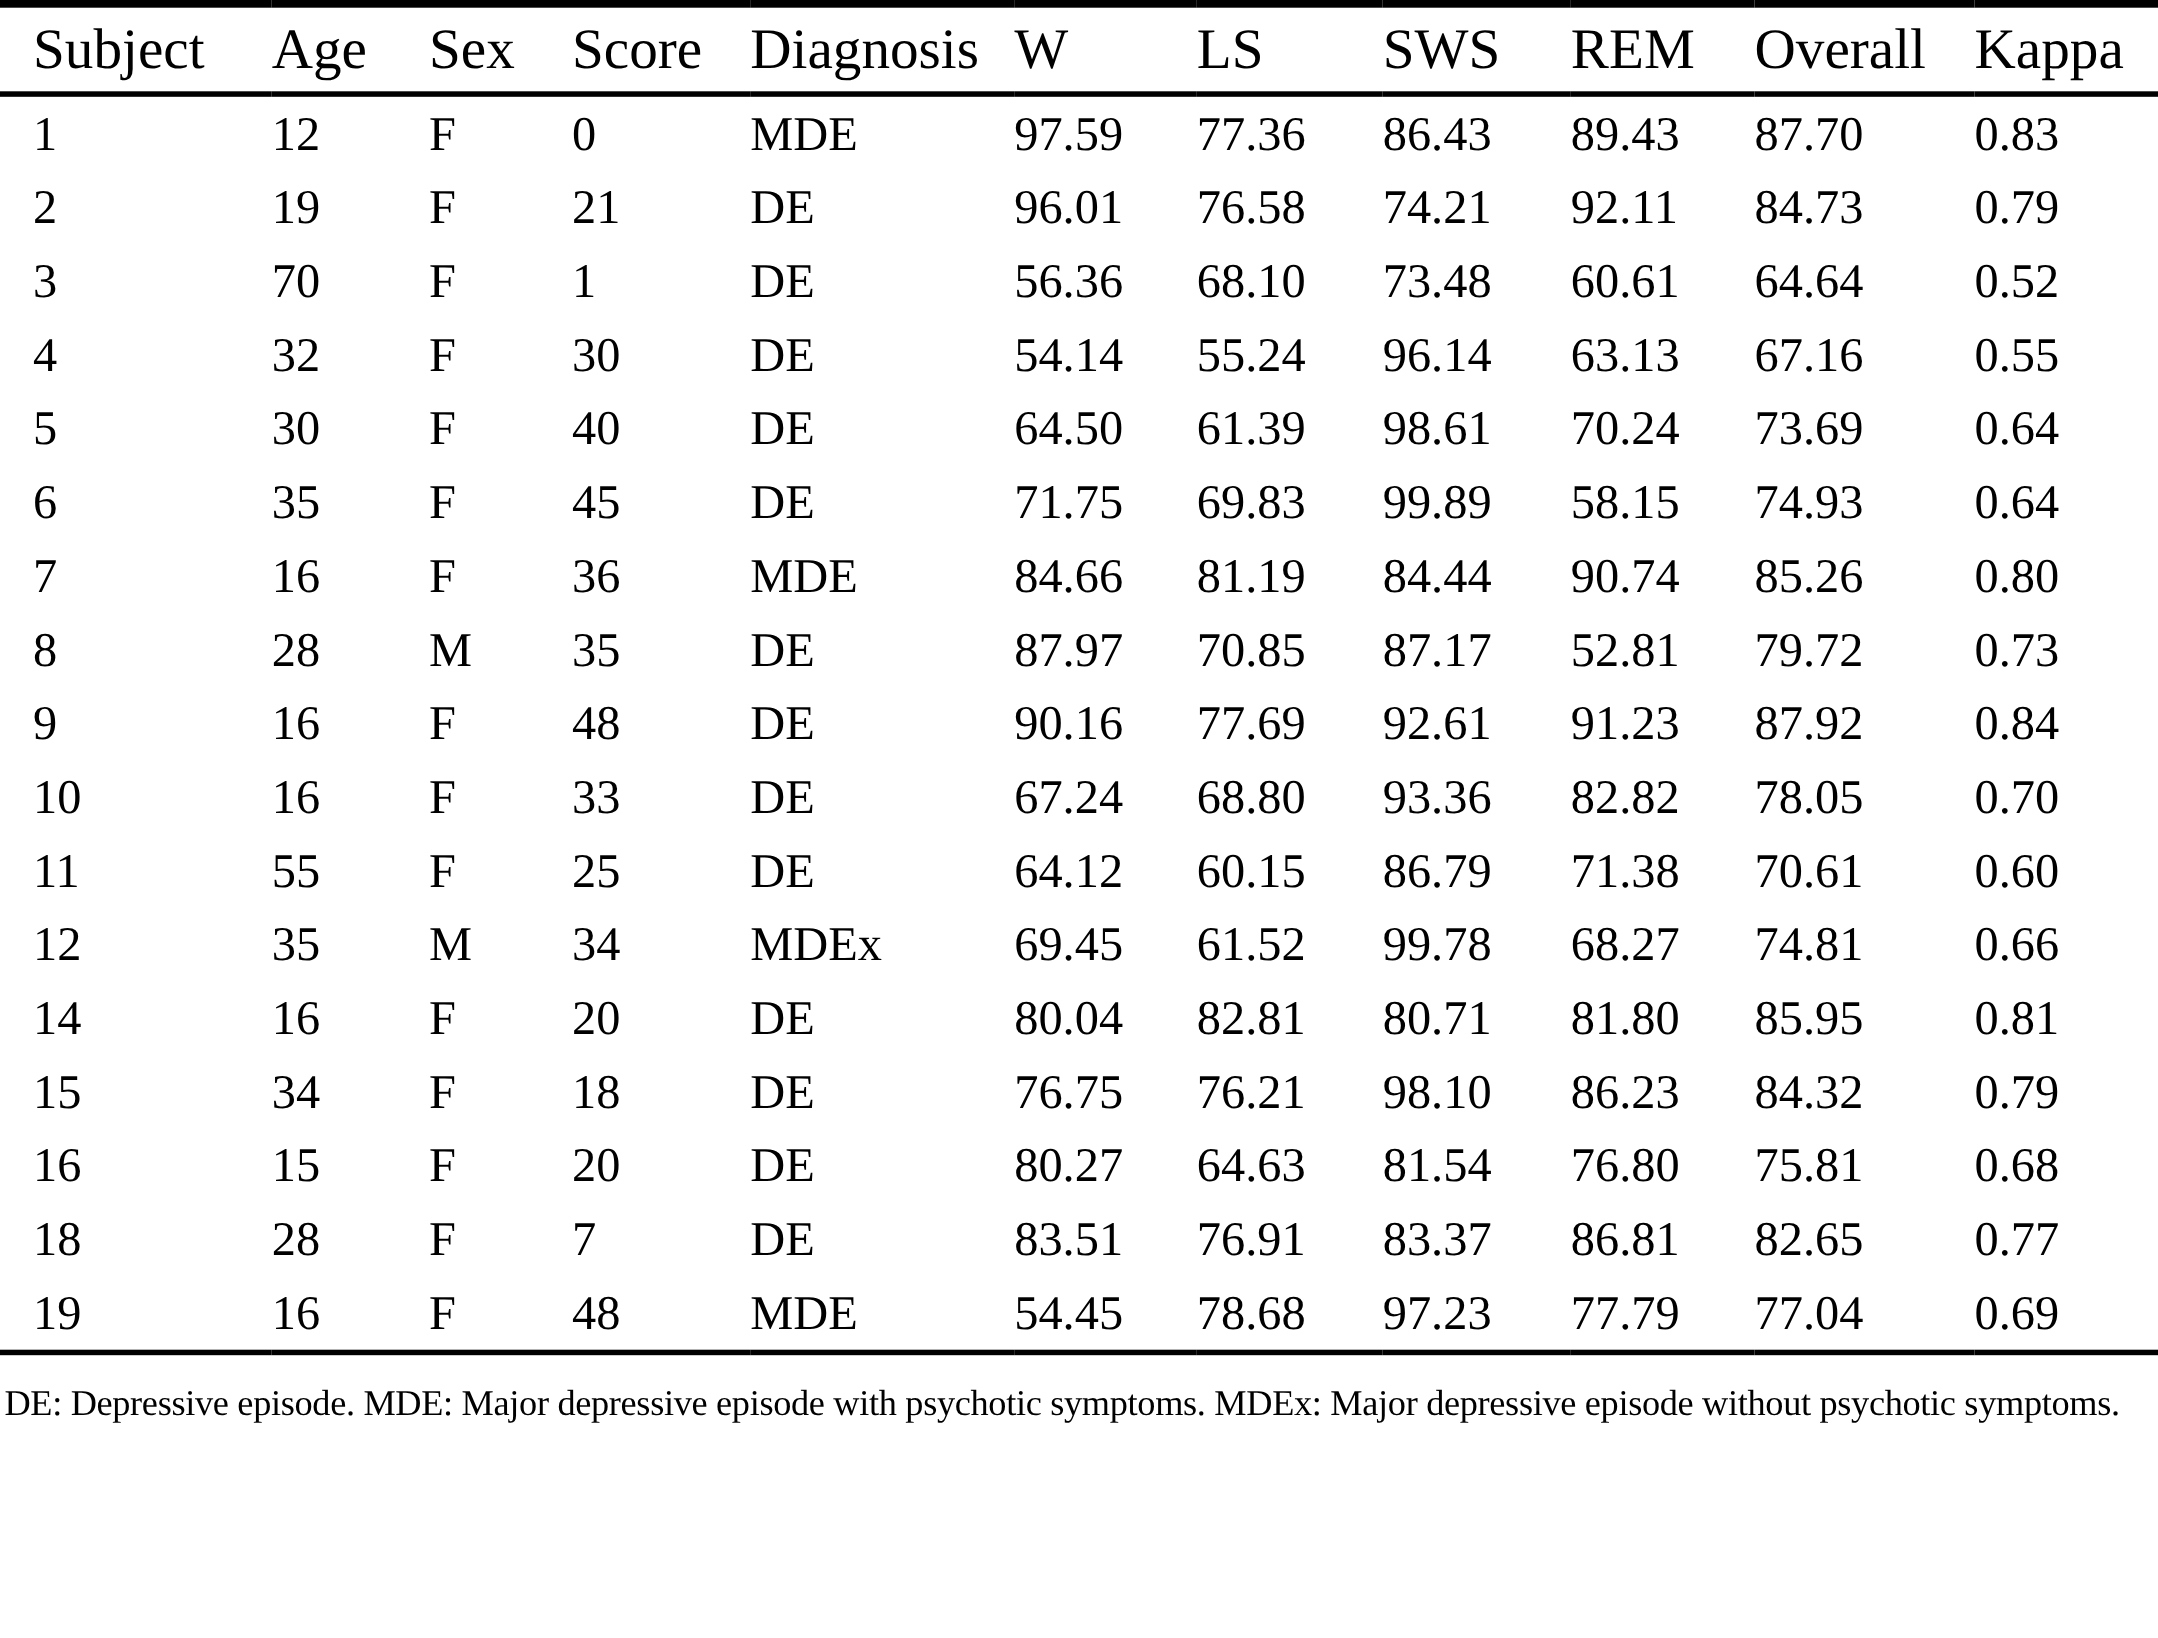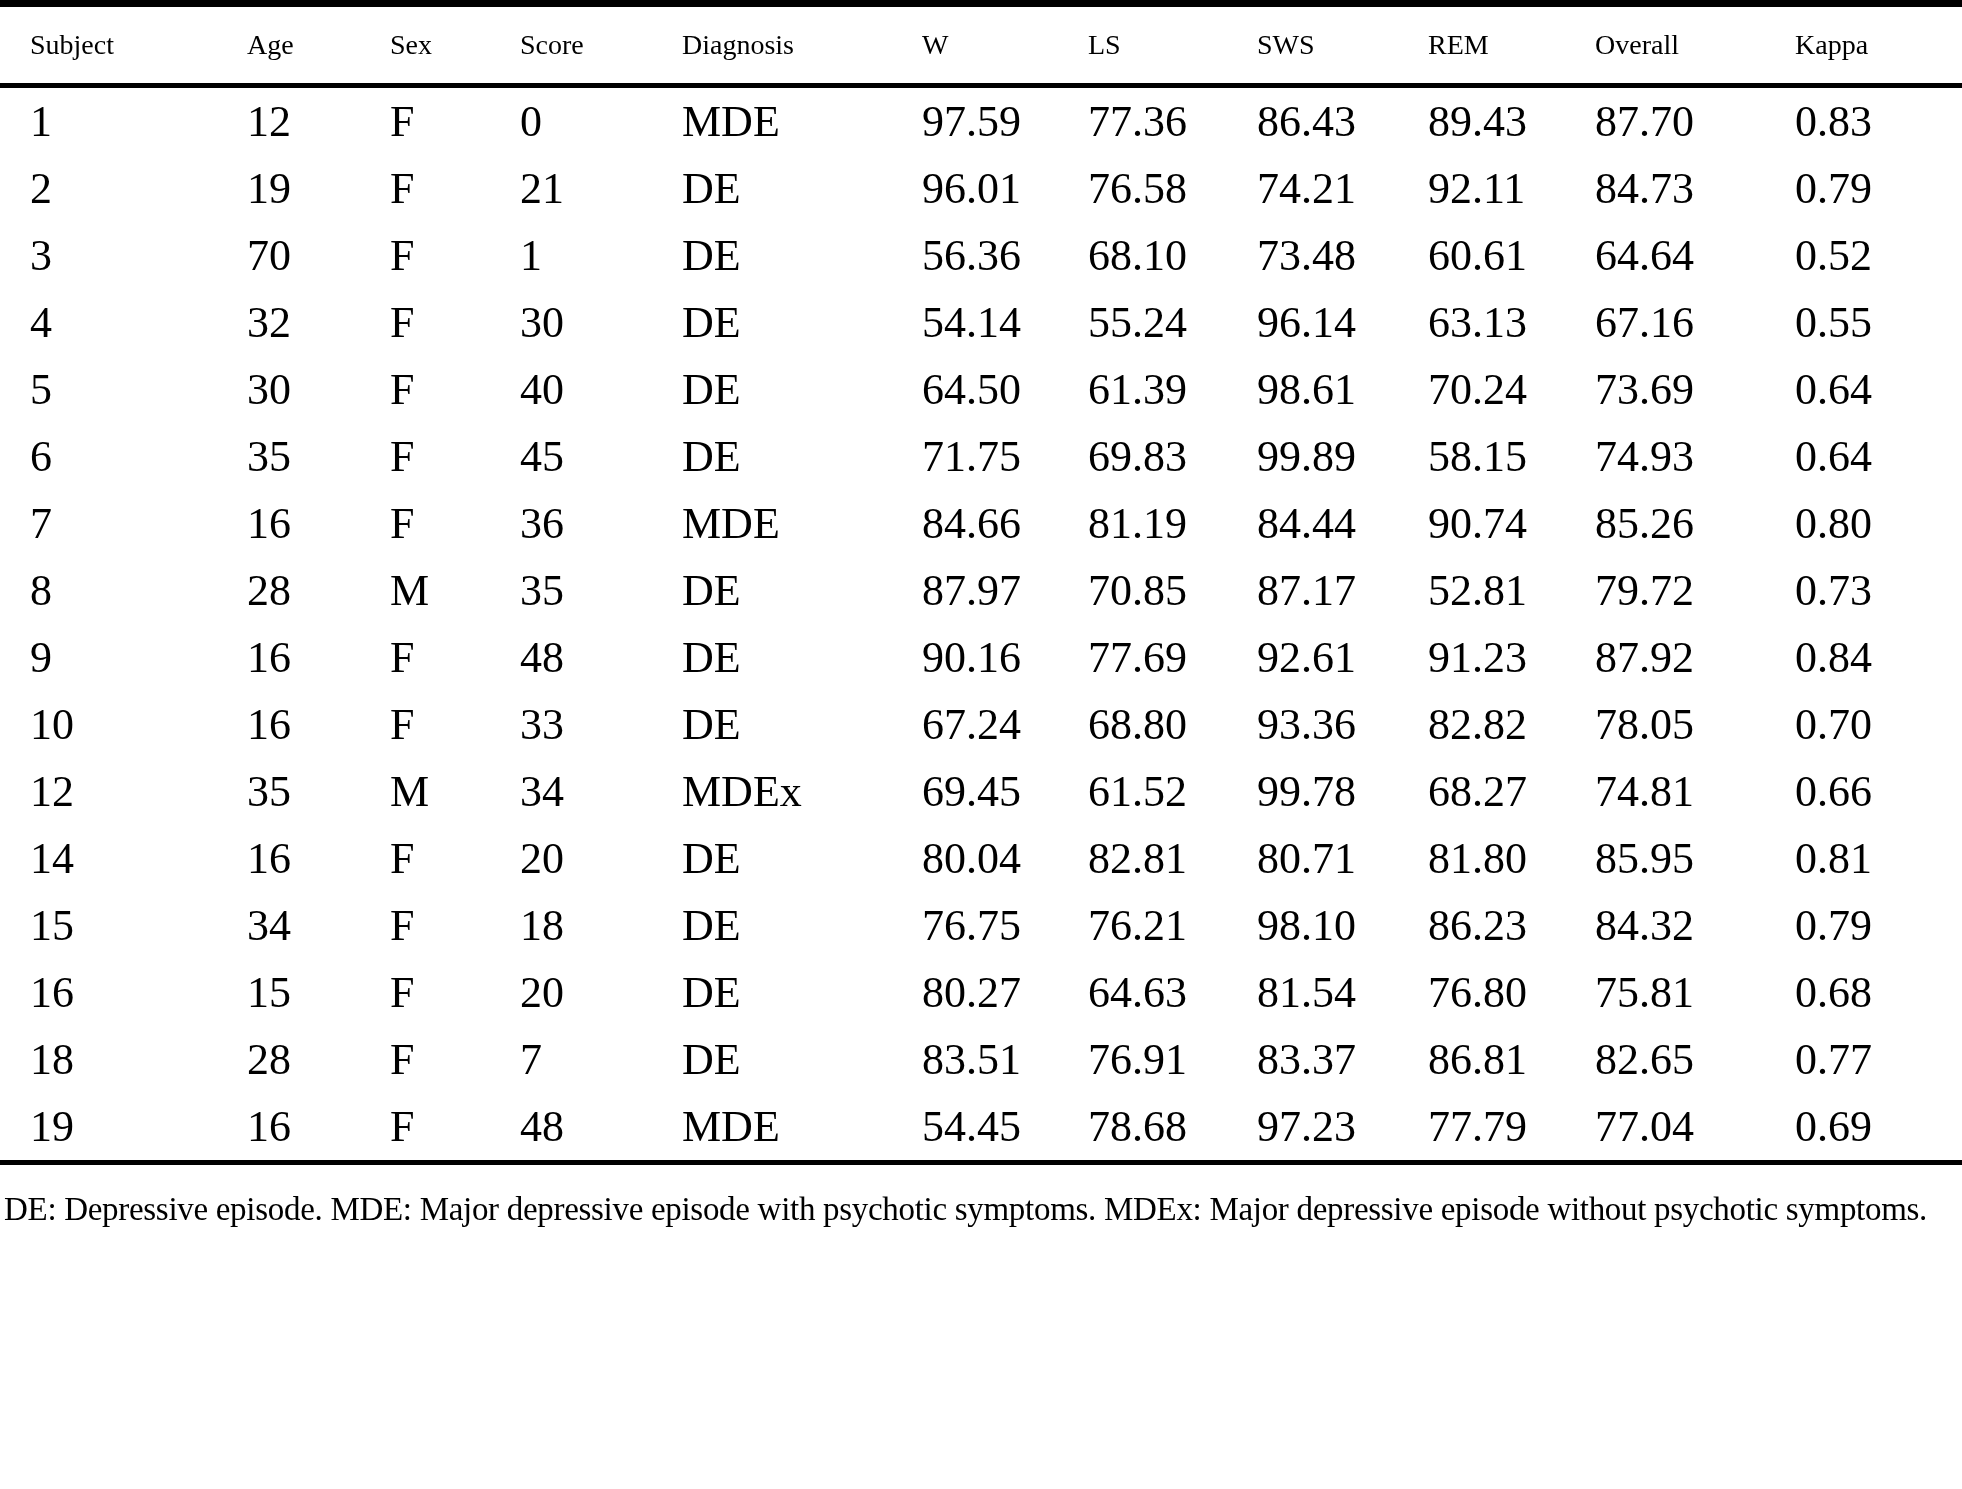--- a/index.html
+++ b/index.html
@@ -18,21 +18,21 @@
   }
   table.paper-table {
     width: 1962px;
     border-collapse: collapse;
     table-layout: fixed;
     border-top: 7px solid #000000;
   }
   table.paper-table thead th {
     font-weight: normal;
     text-align: left;
-    font-size: 28px;
+    font-size: 52px;
     height: 76px;
     padding: 0;
     vertical-align: middle;
     border-bottom: 5px solid #000000;
     overflow: hidden;
     white-space: nowrap;
   }
   table.paper-table tbody {
     border-bottom: 5px solid #000000;
   }
@@ -213,20 +213,33 @@
           <td>33</td>
           <td>DE</td>
           <td>67.24</td>
           <td>68.80</td>
           <td>93.36</td>
           <td>82.82</td>
           <td>78.05</td>
           <td>0.70</td>
         </tr>
         <tr>
+          <td>11</td>
+          <td>55</td>
+          <td>F</td>
+          <td>25</td>
+          <td>DE</td>
+          <td>64.12</td>
+          <td>60.15</td>
+          <td>86.79</td>
+          <td>71.38</td>
+          <td>70.61</td>
+          <td>0.60</td>
+        </tr>
+        <tr>
           <td>12</td>
           <td>35</td>
           <td>M</td>
           <td>34</td>
           <td>MDEx</td>
           <td>69.45</td>
           <td>61.52</td>
           <td>99.78</td>
           <td>68.27</td>
           <td>74.81</td>

